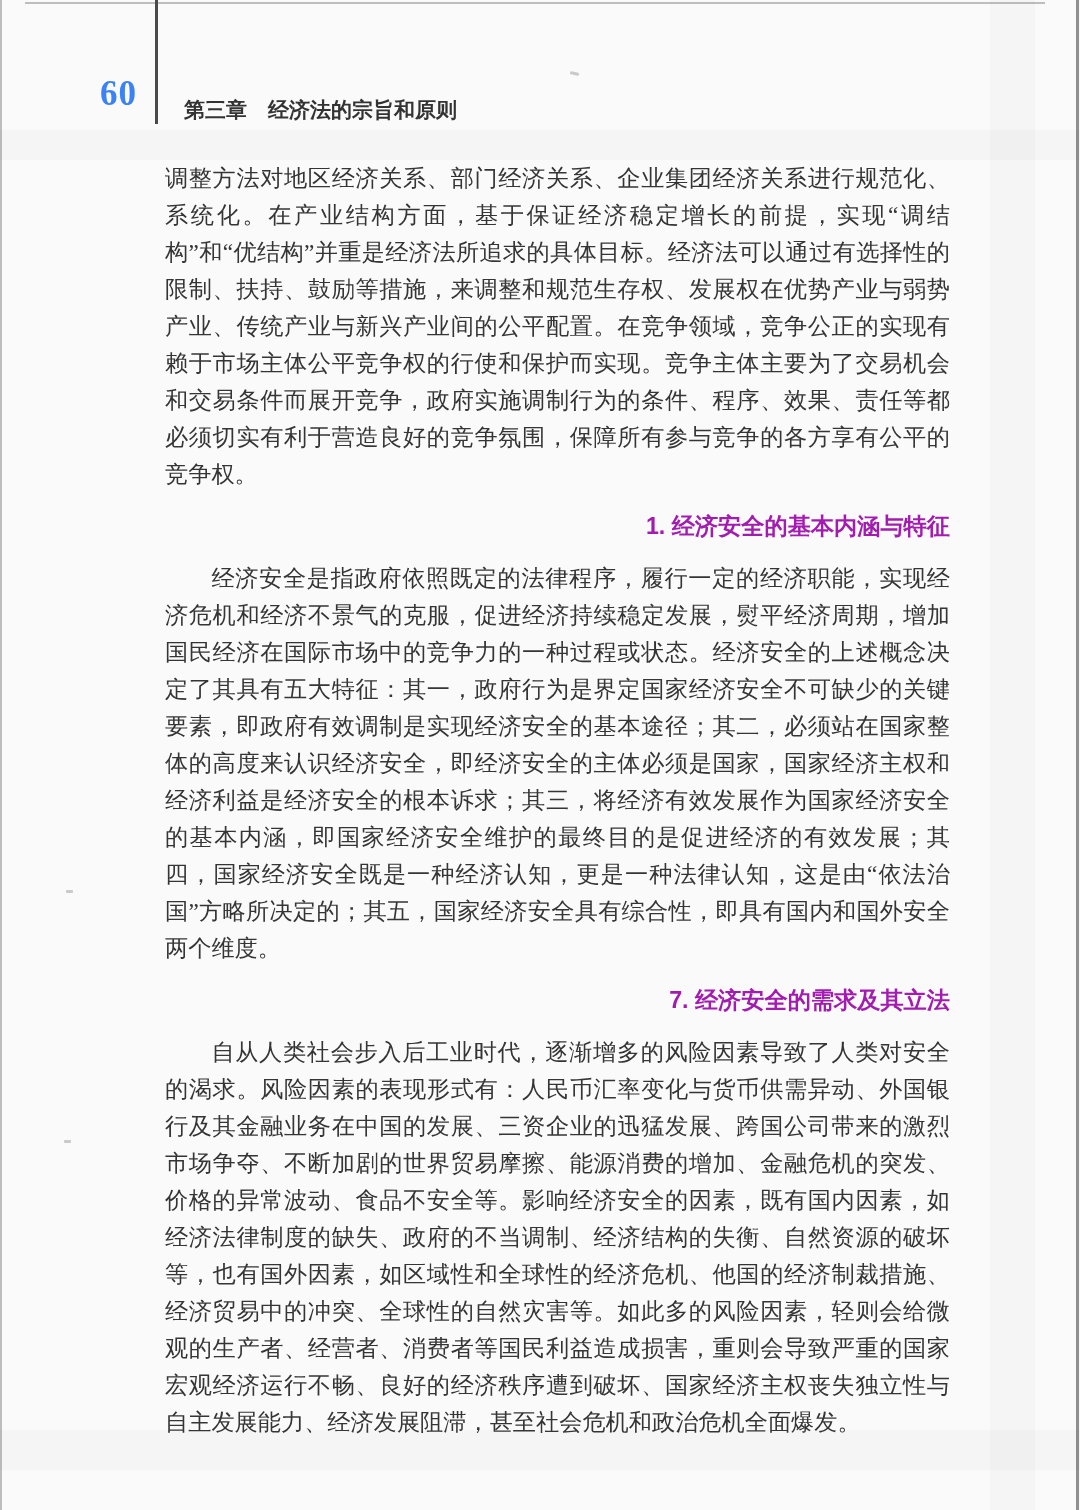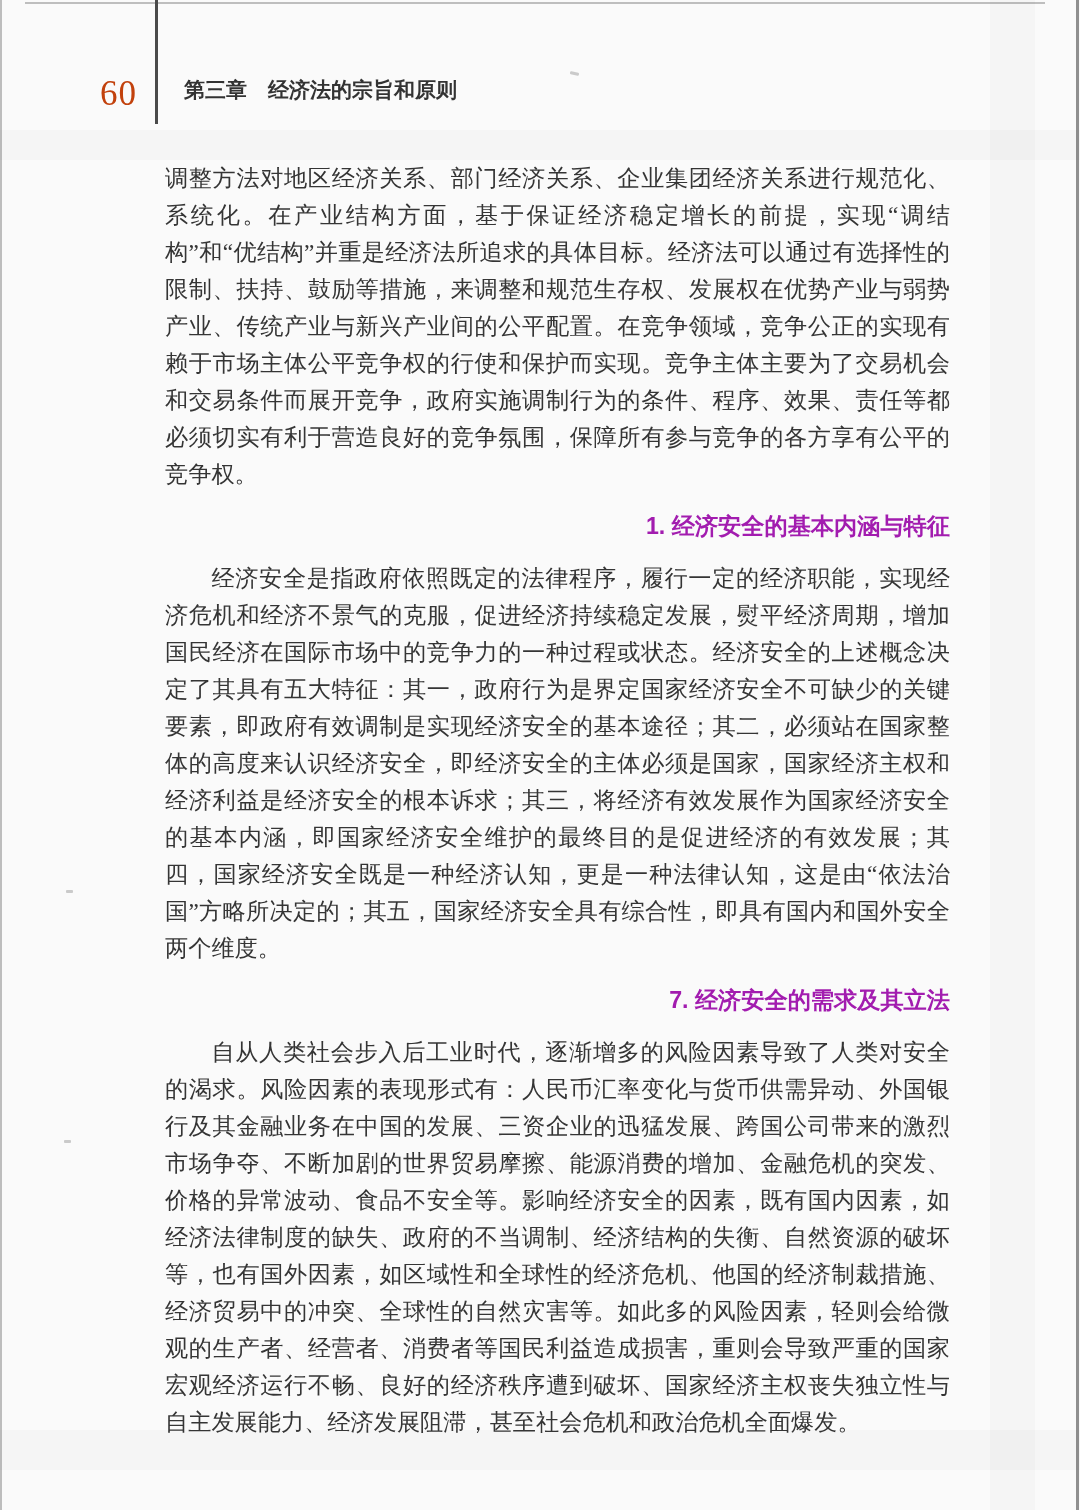--- a/index.html
+++ b/index.html
@@ -18,28 +18,28 @@
   .edge-right { position: absolute; top: 0; right: 1px; width: 3px; height: 100%; background: #8f8f8f; }
   .edge-left  { position: absolute; top: 0; left: 0; width: 2px; height: 100%; background: #bdbdbd; }
   .top-hairline { position: absolute; top: 2px; left: 25px; width: 1020px; height: 2px; background: #8c8c8c; opacity: .55; }
   .band { position: absolute; background: #000; opacity: .02; pointer-events: none; }
   .speck { position: absolute; background: #9a9a9a; opacity: .5; border-radius: 1px; }
 
   
   .page-number {
     position: absolute; left: 100px; top: 74px;
     font-family: "Liberation Serif", serif;
-    font-size: 35px; color: #c2410c; letter-spacing: 1px;
+    font-size: 35px; color: #3b82f6; letter-spacing: 1px; font-weight: bold;
   }
   .header-rule {
     position: absolute; left: 155px; top: 0; width: 3px; height: 124px;
     background: #4a4a4a;
   }
   .chapter-title {
-    position: absolute; left: 184px; top: 76px;
+    position: absolute; left: 184px; top: 96px;
     font-family: "Liberation Sans", sans-serif;
     font-weight: bold; font-size: 21px; color: #333333;
   }
 
   
   .content {
     position: absolute; left: 150px; top: 145px; width: 815px;
     font-size: 23.2px; line-height: 37px; color: #353535;
     font-family: "Liberation Serif", serif;
   }

